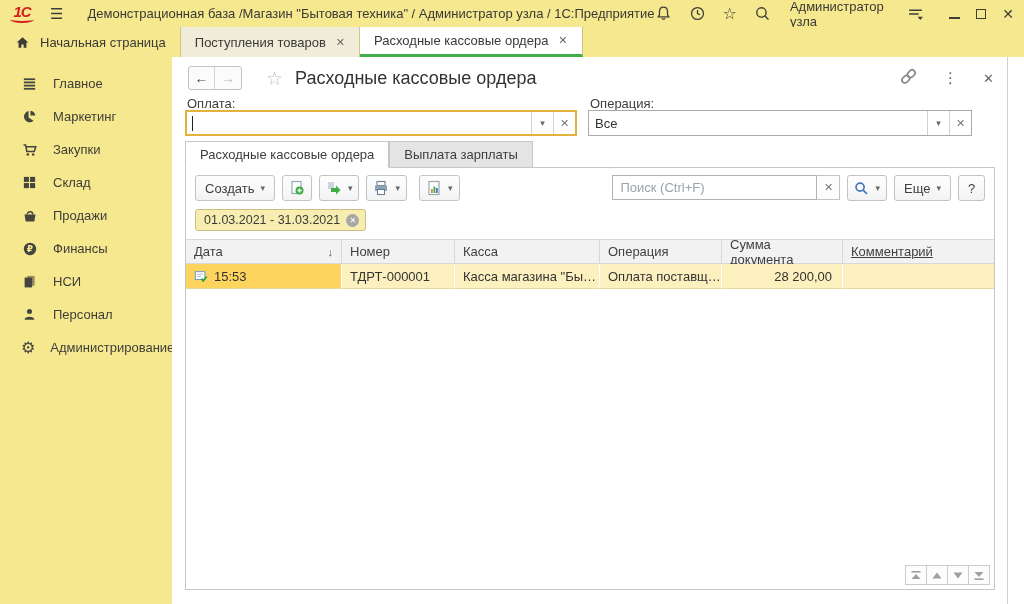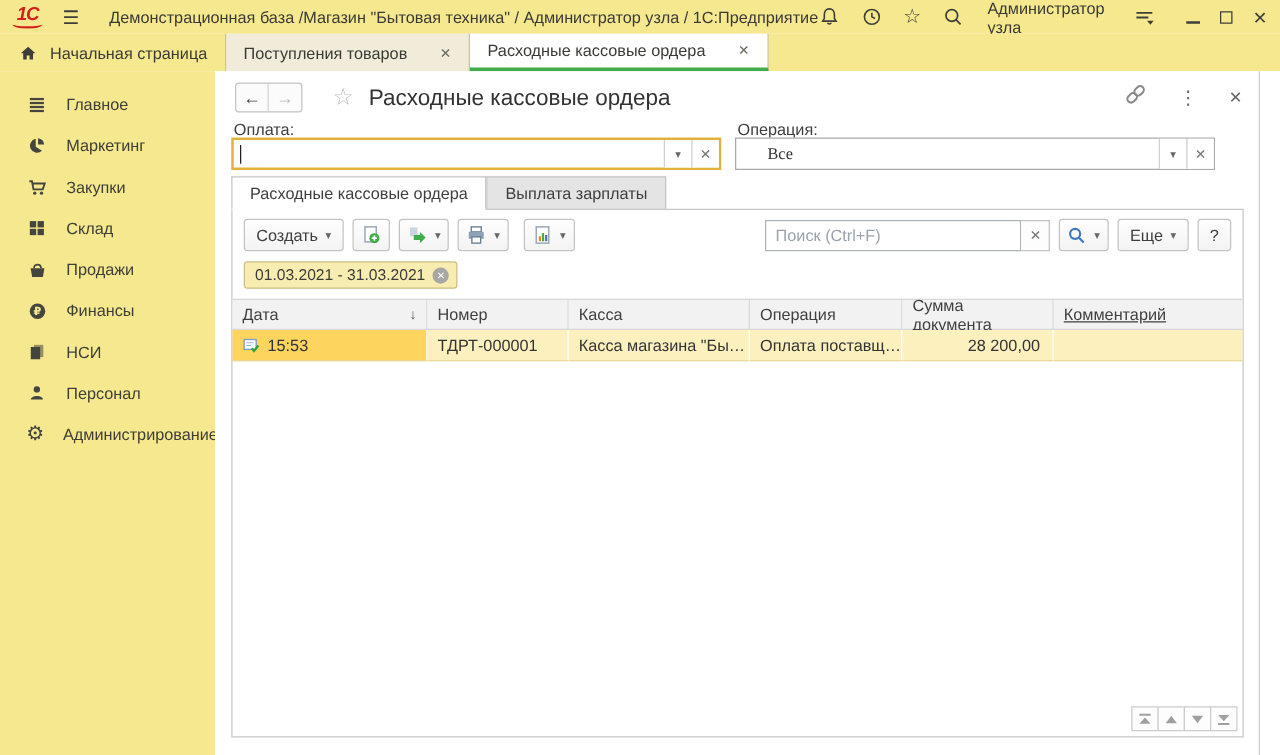--- a/index.html
+++ b/index.html
@@ -18,21 +18,21 @@
   .tb-icon { width:17px; height:17px; display:flex; align-items:center; justify-content:center; cursor:pointer; }
   .tb-star { font-size:16px; color:#3e3e39; line-height:16px; }
   .user-name { font-size:13px; color:#3a3a35; margin:0 2px; cursor:pointer; }
   .win-btns { display:flex; align-items:center; gap:16px; margin-left:8px; }
   .win-min { width:11px; height:2px; background:#3e3e39; margin-top:8px; }
   .win-max { width:10px; height:10px; border:1.5px solid #3e3e39; }
   .win-close { font-size:14px; color:#3e3e39; line-height:14px; }
 
   
   .tabbar { position:absolute; left:0; top:27px; width:1024px; height:30px; background:#f6e88f; display:flex; }
-  .tab { display:flex; align-items:center; gap:24px; padding:0 14px; font-size:13px; color:#3a3a35;
+  .tab { display:flex; align-items:center; gap:8px; padding:0 14px; font-size:13px; color:#3a3a35;
     border-right:1px solid #cfc489; cursor:pointer; }
   .tab-home { gap:9px; }
   .tab-doc { background:#f0ecd9; }
   .tab-active { background:#fff; border-bottom:3px solid #3fae49; padding-bottom:0; }
   .tab-close { font-size:11px; color:#6a6a64; margin-left:2px; cursor:pointer; }
 
   
   .sidebar { position:absolute; left:0; top:57px; width:172px; height:547px; background:#f6e88f; padding-top:10px; }
   .side-item { display:flex; align-items:center; gap:15px; height:33px; padding-left:21px; cursor:pointer; }
   .side-icon { width:17px; height:17px; display:flex; align-items:center; justify-content:center; }
@@ -54,21 +54,21 @@
   .header-right { margin-left:auto; display:flex; align-items:center; gap:25px; }
   .hdr-more { font-size:15px; color:#666; cursor:pointer; }
   .hdr-close { font-size:13px; color:#666; cursor:pointer; }
 
   
   .fld-label { position:absolute; font-size:13px; color:#3e3e3e; }
   .field { position:absolute; height:26px; background:#fff; display:flex; align-items:stretch; }
   .field-kassa { left:13px; top:53px; width:392px; border:2px solid #e2b33c; }
   .field-oper  { left:416px; top:53px; width:384px; border:1px solid #a9a9a9; }
   .field-input { flex:1; border:none; outline:none; font-size:13px; color:#333; padding:0 6px;
-    font-family:Liberation Serif, serif; background:transparent; min-width:0;margin-left:19px; }
+    font-family:Liberation Sans, sans-serif; background:transparent; min-width:0; }
   .caret { width:1px; height:15px; background:#222; margin:4px 0 0 5px; }
   .field-btn { width:22px; display:flex; align-items:center; justify-content:center;
     border-left:1px solid #d0d0d0; color:#666; cursor:pointer; background:#fff; }
   .field-btn .dd { font-size:9px; }
   .field-btn .fx { font-size:11px; color:#777; }
 
   
   .inner-tabs { position:absolute; left:13px; top:84px; display:flex; z-index:2; }
   .itab { height:27px; display:flex; align-items:center; padding:0 14px; font-size:13px; color:#3e3e3e;
     border:1px solid #c6c6c6; background:#e4e4e4; cursor:pointer; }
@@ -77,21 +77,21 @@
   
   .panel { position:absolute; left:13px; top:110px; width:810px; height:423px; border:1px solid #c6c6c6; background:#fff; }
 
   
   .toolbar { display:flex; align-items:center; padding:7px 9px 6px 9px; gap:7px; }
   .btn { display:flex; align-items:center; justify-content:center; gap:6px; height:26px;
     border:1px solid #c3c3c3; border-radius:3px; background:linear-gradient(#fefefe,#f3f3f3);
     font-size:13px; color:#3e3e3e; padding:0 9px; cursor:pointer; }
   .btn .dd { font-size:9px; color:#666; }
   .btn-icon { padding:0 6px; }
-  .search-group { margin-left:auto; display:flex; align-items:center; gap:7px; }
+  .search-group { margin-left:auto; display:flex; align-items:flex-start; gap:7px; }
   .search-wrap { display:flex; align-items:stretch; height:25px; }
   .search-input { width:205px; border:1px solid #aeb4ba; font-size:13px; color:#333; padding:0 7px;
     font-family:inherit; outline:none; }
   .search-input::placeholder { color:#9aa3ac; }
   .search-clear { width:23px; border:1px solid #c3c3c3; border-left:none; background:#fdfdfd;
     display:flex; align-items:center; justify-content:center; font-size:11px; color:#777; cursor:pointer; }
   .btn-help { width:27px; padding:0; }
 
   
   .chip-row { padding:2px 9px 6px 9px; }

